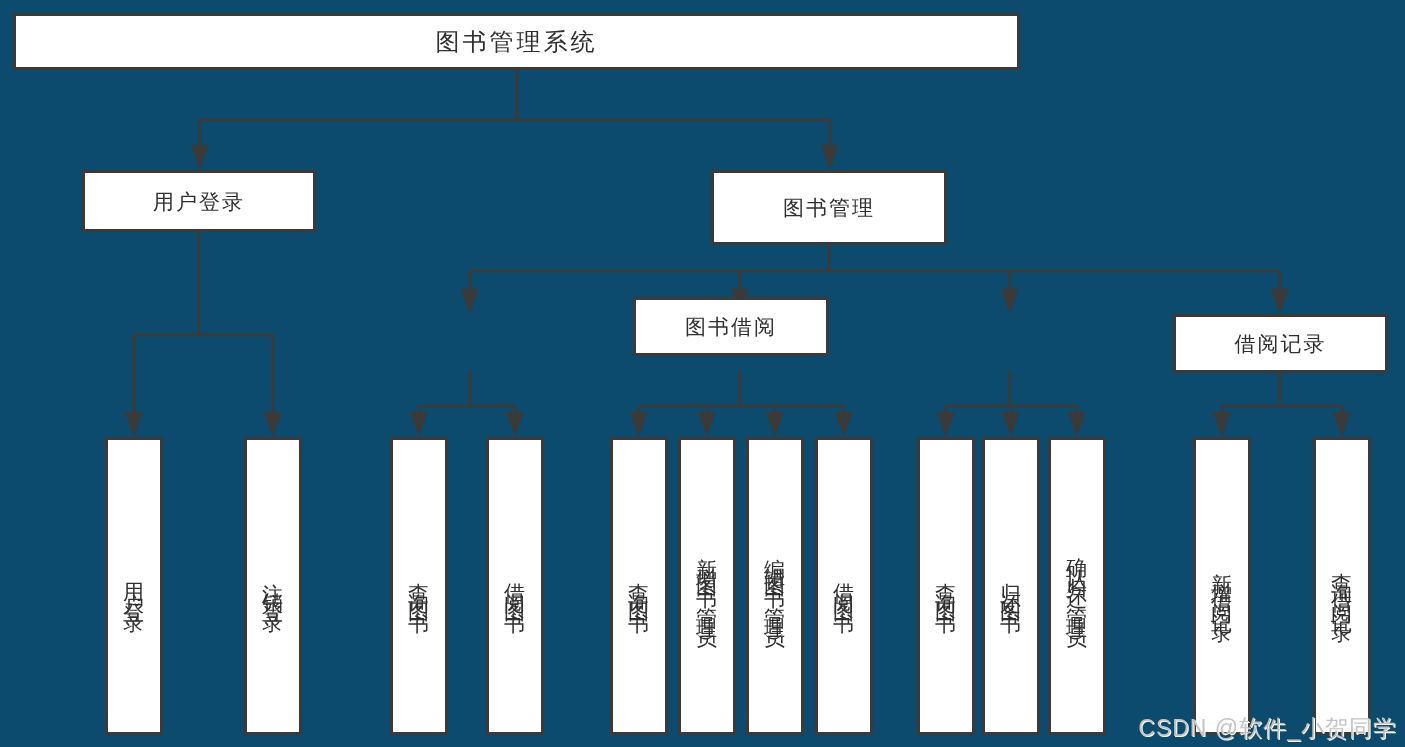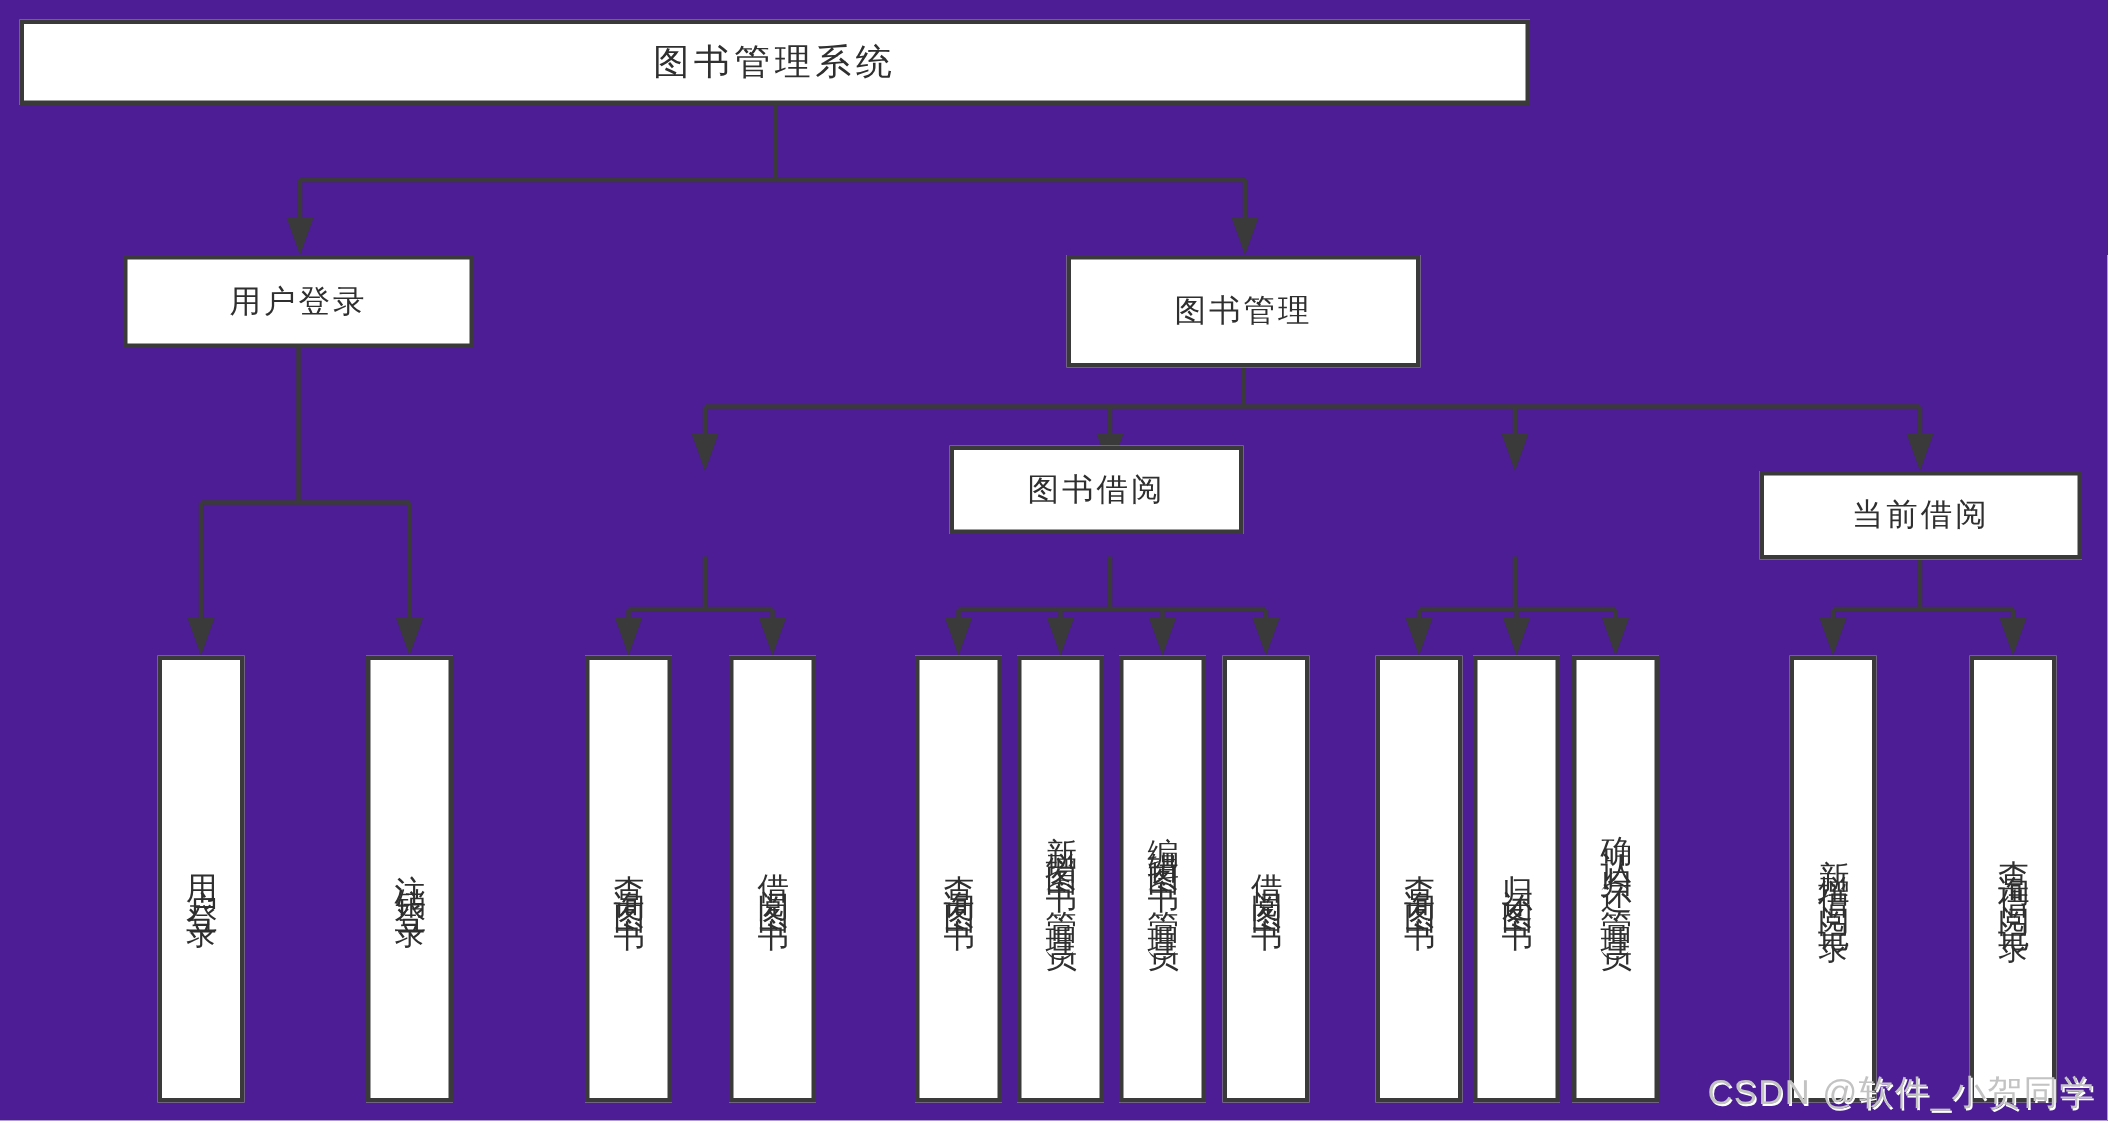--- a/index.html
+++ b/index.html
@@ -1,20 +1,20 @@
 <!DOCTYPE html>
 <html><head>
 <meta charset="utf-8">
 <style>
   html, body { margin: 0; padding: 0; background: #ffffff; }
   .canvas {
     position: relative;
     width: 1405px;
     height: 747px;
-    background: #4c1d95;
+    background: #0c4a6e;
     font-family: "Liberation Sans", "DejaVu Sans", sans-serif;
     overflow: hidden;
   }
   .wires {
     position: absolute;
     left: 0; top: 0;
     width: 1405px; height: 747px;
     pointer-events: none;
   }
   .box {
@@ -99,21 +99,21 @@
       <polygon points="1333,412 1351,412 1342,437"></polygon>
     </g>
   </svg>
 
   <div class="box hbox root-box" style="left:13px; top:13px; width:1007px; height:57px">图书管理系统</div>
 
   <div class="box hbox" style="left:82px; top:170px; width:234px; height:62px">用户登录</div>
   <div class="box hbox" style="left:711px; top:170px; width:236px; height:75px">图书管理</div>
 
   <div class="box hbox" style="left:633px; top:297px; width:196px; height:59px">图书借阅</div>
-  <div class="box hbox" style="left:1173px; top:314px; width:215px; height:59px">当前借阅</div>
+  <div class="box hbox" style="left:1173px; top:314px; width:215px; height:59px">借阅记录</div>
 
   <div class="box vbox" style="left:105px; top:437px; width:58px; height:298px">用户登录</div>
   <div class="box vbox" style="left:244px; top:437px; width:58px; height:298px">注销登录</div>
 
   <div class="box vbox" style="left:390px; top:437px; width:58px; height:298px">查询图书</div>
   <div class="box vbox" style="left:486px; top:437px; width:58px; height:298px">借阅图书</div>
 
   <div class="box vbox" style="left:610px; top:437px; width:58px; height:298px">查询图书</div>
   <div class="box vbox" style="left:678px; top:437px; width:58px; height:298px">新增图书（管理员）</div>
   <div class="box vbox" style="left:746px; top:437px; width:58px; height:298px">编辑图书（管理员）</div>

